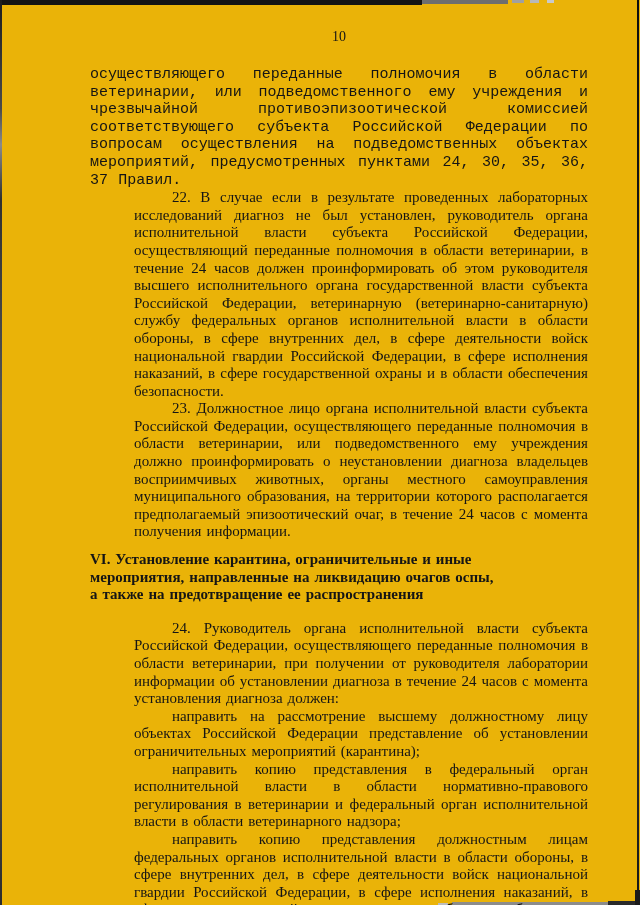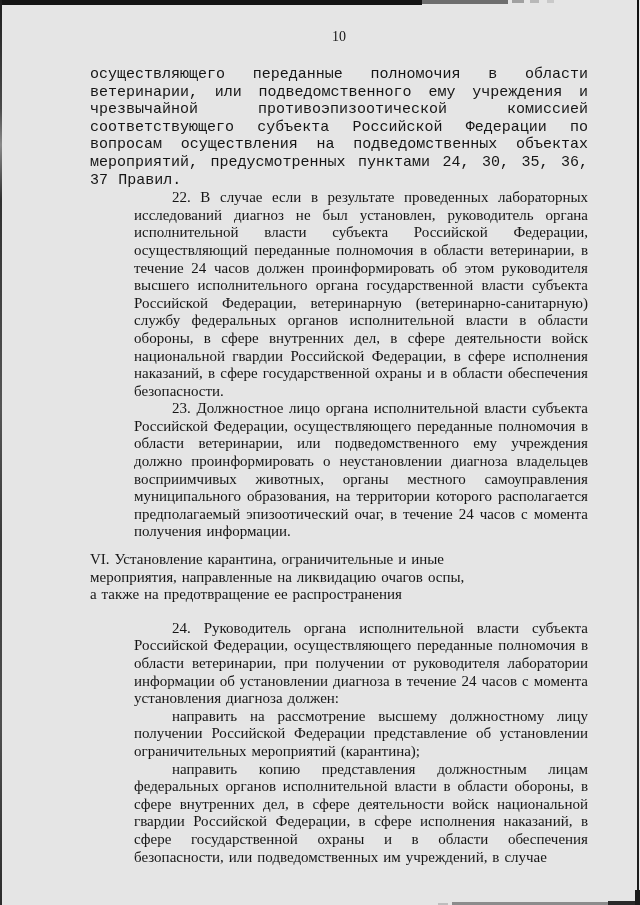--- a/index.html
+++ b/index.html
@@ -4,21 +4,21 @@
 <style>
   html, body {
     margin: 0;
     padding: 0;
     background: #ffffff;
   }
   .page {
     position: relative;
     width: 640px;
     height: 905px;
-    background: #e5e5e5;
+    background: #eab308;
     overflow: hidden;
     font-family: "Liberation Serif", "DejaVu Serif", serif;
     color: #151515;
     box-sizing: border-box;
   }
   
   .edge-top-1 { position:absolute; top:0; left:0;   width:422px; height:5px; background:#141414; }
   .edge-top-2 { position:absolute; top:0; left:422px; width:86px; height:4px; background:#6e6e6e; }
   .edge-top-3 { position:absolute; top:0; left:512px; width:12px; height:3px; background:#a0a0a0; }
   .edge-top-4 { position:absolute; top:0; left:530px; width:9px;  height:3px; background:#b8b8b8; }
@@ -51,21 +51,21 @@
   .textflow p {
     margin: 0;
     font-size: 15px;
     line-height: 17.6px;
     text-align: justify;
     word-spacing: 0.08em;
   }
   .textflow p.indent { text-indent: 38px; margin-left: 44px; }
   .textflow p.no-indent { text-indent: 0; font-family: Liberation Mono, monospace; }
   .block-heading {
-    font-weight: normal;
+    font-weight: bold;
     font-size: 15.5px;
     line-height: 22px;
     text-align: right;
     text-indent: 0 !important;
     white-space: pre-line;
     margin: 10px 0 16px 0 !important;
   }
 </style>
 </head>
 <body>
@@ -88,18 +88,19 @@
     <div class="page-number">10</div>
 
     <div class="textflow">
       <p class="no-indent">осуществляющего переданные полномочия в области ветеринарии, или подведомственного ему учреждения и чрезвычайной противоэпизоотической комиссией соответствующего субъекта Российской Федерации по вопросам осуществления на подведомственных объектах мероприятий, предусмотренных пунктами 24, 30, 35, 36, 37 Правил.</p>
       <p class="indent">22. В случае если в результате проведенных лабораторных исследований диагноз не был установлен, руководитель органа исполнительной власти субъекта Российской Федерации, осуществляющий переданные полномочия в области ветеринарии, в течение 24 часов должен проинформировать об этом руководителя высшего исполнительного органа государственной власти субъекта Российской Федерации, ветеринарную (ветеринарно-санитарную) службу федеральных органов исполнительной власти в области обороны, в сфере внутренних дел, в сфере деятельности войск национальной гвардии Российской Федерации, в сфере исполнения наказаний, в сфере государственной охраны и в области обеспечения безопасности.</p>
       <p class="indent">23. Должностное лицо органа исполнительной власти субъекта Российской Федерации, осуществляющего переданные полномочия в области ветеринарии, или подведомственного ему учреждения должно проинформировать о неустановлении диагноза владельцев восприимчивых животных, органы местного самоуправления муниципального образования, на территории которого располагается предполагаемый эпизоотический очаг, в течение 24 часов с момента получения информации.</p>
       <p class="block-heading">VI. Установление карантина, ограничительные и иные
 мероприятия, направленные на ликвидацию очагов оспы,
 а также на предотвращение ее распространения</p>
       <p class="indent">24. Руководитель органа исполнительной власти субъекта Российской Федерации, осуществляющего переданные полномочия в области ветеринарии, при получении от руководителя лаборатории информации об установлении диагноза в течение 24 часов с момента установления диагноза должен:</p>
-      <p class="indent">направить на рассмотрение высшему должностному лицу получении Российской Федерации представление об установлении ограничительных мероприятий (карантина);</p>
+      <p class="indent">направить на рассмотрение высшему должностному лицу объектах Российской Федерации представление об установлении ограничительных мероприятий (карантина);</p>
+      <p class="indent">направить копию представления в федеральный орган исполнительной власти в области нормативно-правового регулирования в ветеринарии и федеральный орган исполнительной власти в области ветеринарного надзора;</p>
       <p class="indent">направить копию представления должностным лицам федеральных органов исполнительной власти в области обороны, в сфере внутренних дел, в сфере деятельности войск национальной гвардии Российской Федерации, в сфере исполнения наказаний, в сфере государственной охраны и в области обеспечения безопасности, или подведомственных им учреждений, в случае</p>
     </div>
   </div>
 
 </div>
 
 </body></html>

